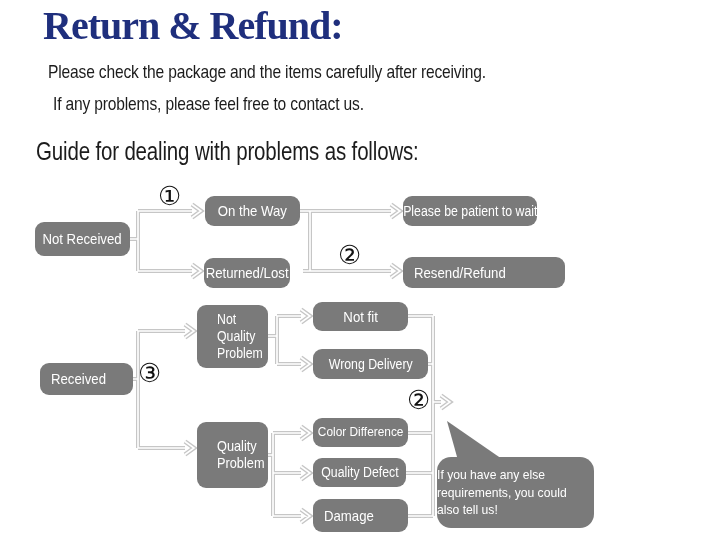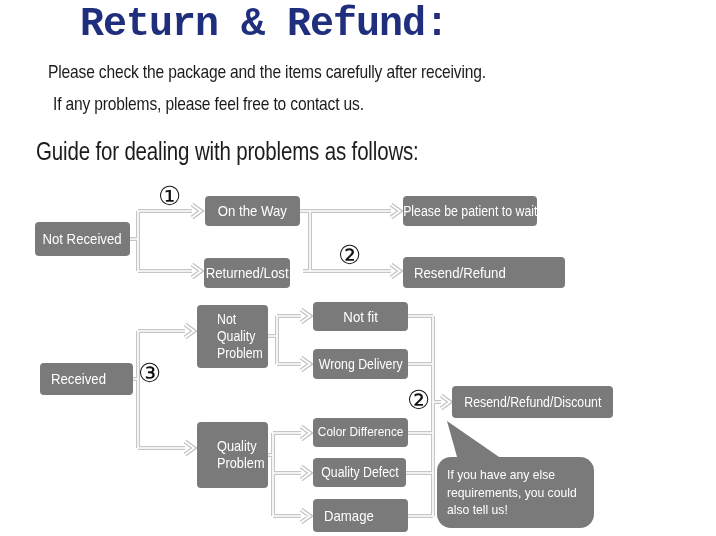--- a/index.html
+++ b/index.html
@@ -8,56 +8,56 @@
   }
   *{margin:0;padding:0;box-sizing:border-box}
   html,body{background:#ffffff}
   #stage{
     position:relative;width:716px;height:536px;background:#ffffff;
     overflow:hidden;font-family:"Liberation Sans",sans-serif;
   }
   .abs{position:absolute}
   
   .title{
-    left:43px;top:2px;font-family:Liberation Mono, monospace;font-weight:bold;
-    font-size:40px;color:var(--title);letter-spacing:-1px;white-space:nowrap;margin-left:37px;
+    left:43px;top:2px;font-family:Liberation Serif, serif;font-weight:bold;
+    font-size:40px;color:var(--title);letter-spacing:-1px;white-space:nowrap;
   }
   .sub{
     color:var(--text);font-size:19px;white-space:nowrap;
     transform:scaleX(0.82);transform-origin:0 0;letter-spacing:-0.2px;
   }
   .sub1{left:48px;top:61px}
   .sub2{left:53px;top:93px}
   .guide{
     left:36px;top:137px;color:var(--text);font-size:25px;white-space:nowrap;
     transform:scaleX(0.82);transform-origin:0 0;letter-spacing:-0.2px;
   }
   
   .node{
-    background:var(--box);color:var(--box_text);border-radius:4px;
+    background:var(--box);color:var(--box_text);border-radius:9px;
     display:flex;align-items:center;justify-content:center;
     font-size:15px;line-height:1.2;
   }
   .node .bl{display:inline-block;white-space:nowrap;transform:scaleX(0.88);transform-origin:center}
   .node.leftal{justify-content:flex-start;padding-left:11px}
   .node.leftal .bl{transform-origin:0 50%}
   .node.multi{flex-direction:column;align-items:flex-start;justify-content:center;padding-left:20px}
   .node.multi .bl{display:block;transform-origin:0 50%}
   .f14{font-size:14px}
   .f135{font-size:13.5px}
   
   .marker{
     font-family:"DejaVu Sans",sans-serif;font-size:26px;color:var(--marker);
     line-height:1;
   }
   
   .bubble{
     background:var(--box);color:var(--box_text);border-radius:14px;
     display:flex;flex-direction:column;justify-content:center;
-    padding-left:10px;font-size:13.5px;line-height:17.5px;
+    padding-left:0;font-size:13.5px;line-height:17.5px;
   }
   .bubble .bl{display:block;white-space:nowrap;transform:scaleX(0.9);transform-origin:0 50%}
   
   svg{position:absolute;left:0;top:0;pointer-events:none}
   .wire-o{stroke:var(--line);stroke-width:4;fill:none}
   .chev-o{stroke:var(--line);stroke-width:4.5;fill:none;stroke-linejoin:miter}
   .wire-i{stroke:#ffffff;stroke-width:1.6;fill:none}
   .chev-i{stroke:#ffffff;stroke-width:1.6;fill:none}
   .tail{fill:var(--box)}
 </style>
@@ -108,35 +108,32 @@
     <span class="bl">Quality</span>
     <span class="bl">Problem</span>
   </div>
   <div class="abs node multi" style="left:197px;top:422px;width:71px;height:66px;font-size:14.5px">
     <span class="bl">Quality</span>
     <span class="bl">Problem</span>
   </div>
   <div class="abs node" style="left:313px;top:302px;width:95px;height:29px">
     <span class="bl">Not fit</span>
   </div>
-  <div class="abs node f14" style="left:313px;top:349px;width:95px;height:30px">
+  <div class="abs node f14" style="left:313px;top:349px;width:115px;height:30px">
     <span class="bl">Wrong Delivery</span>
   </div>
   <div class="abs node f135" style="left:313px;top:418px;width:95px;height:29px">
     <span class="bl">Color Difference</span>
   </div>
   <div class="abs node f14" style="left:313px;top:458px;width:93px;height:29px">
     <span class="bl">Quality Defect</span>
   </div>
   <div class="abs node leftal" style="left:313px;top:499px;width:95px;height:33px">
     <span class="bl">Damage</span>
   </div>
-  <div class="abs node f14" style="left:452px;top:386px;width:161px;height:32px">
-    <span class="bl">Resend/Refund/Discount</span>
-  </div>
 
   <div class="abs bubble" style="left:437px;top:457px;width:157px;height:71px">
     <span class="bl">If you have any else</span>
     <span class="bl">requirements, you could</span>
     <span class="bl">also tell us!</span>
   </div>
 
 </div>
 
 </body></html>

